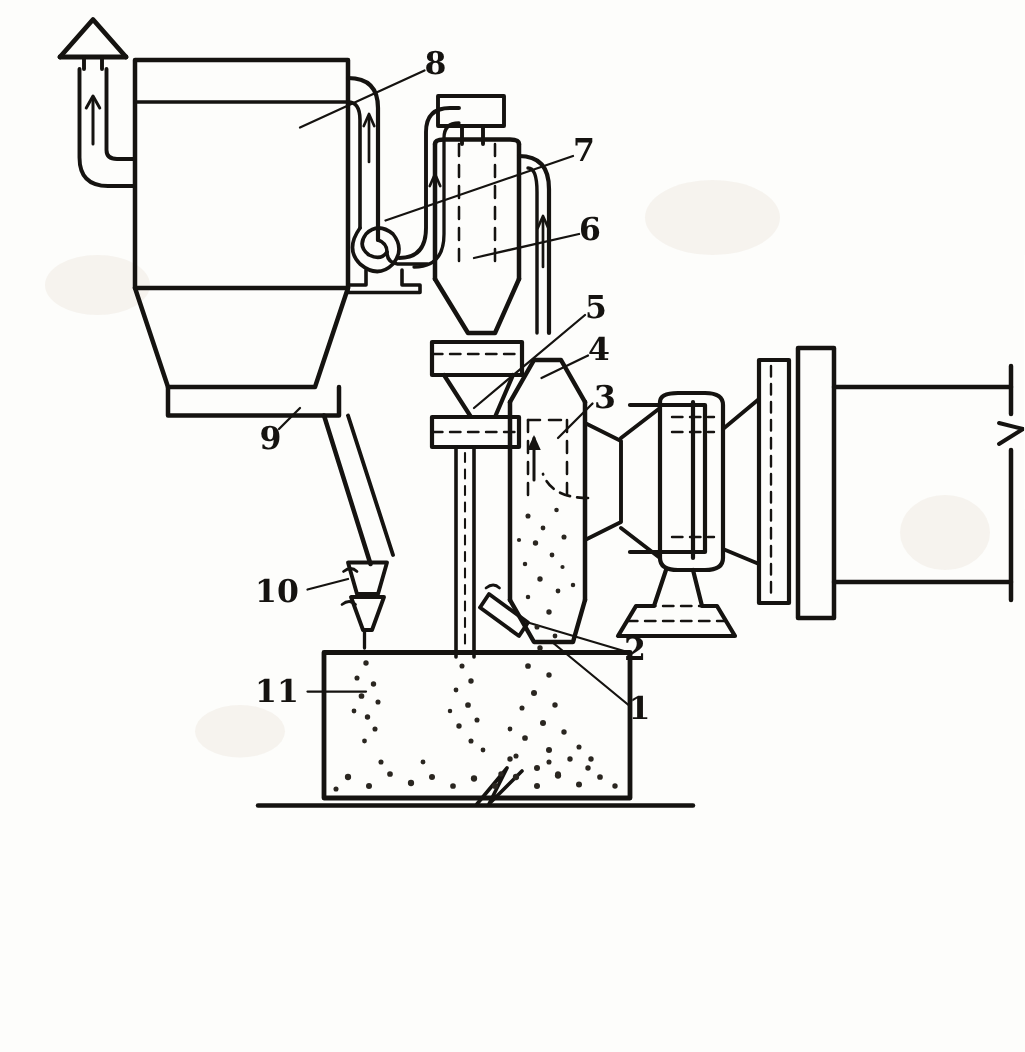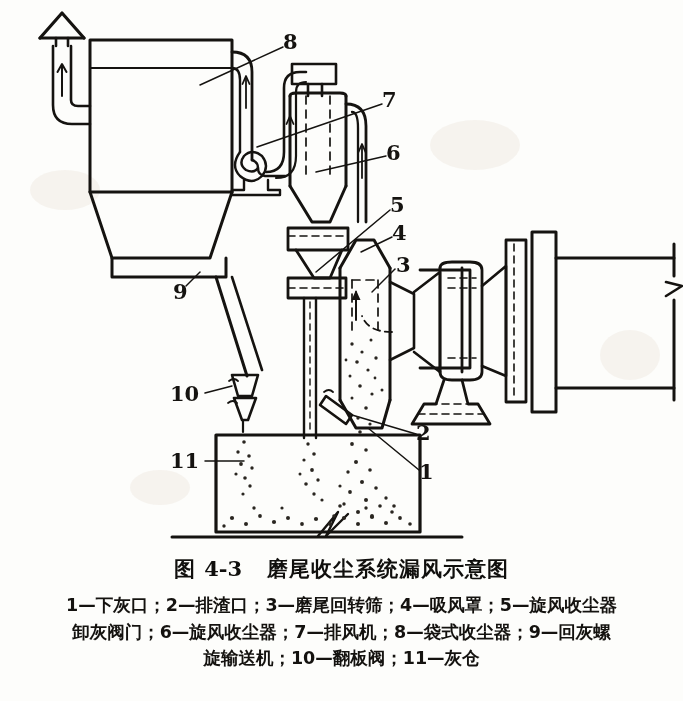--- a/index.html
+++ b/index.html
@@ -382,27 +382,14 @@
         <text x="396" y="272">3</text>
         <text x="416" y="440">2</text>
         <text x="419" y="479">1</text>
         <text x="173" y="299">9</text>
         <text x="170" y="401">10</text>
         <text x="170" y="468">11</text>
       </g>
     </svg>
   </div>
 
-  <div class="caption-block">
-    <div class="fig-title">
-      <span>图</span>
-      <span class="num">4-3</span>
-      &nbsp;
-      <span>磨尾收尘系统漏风示意图</span>
-    </div>
-    <div class="legend-lines">
-      <div class="legend-line l1">1—下灰口；2—排渣口；3—磨尾回转筛；4—吸风罩；5—旋风收尘器</div>
-      <div class="legend-line l2">卸灰阀门；6—旋风收尘器；7—排风机；8—袋式收尘器；9—回灰螺</div>
-      <div class="legend-line l3">旋输送机；10—翻板阀；11—灰仓</div>
-    </div>
-  </div>
 
 </div>
 
 </body></html>

